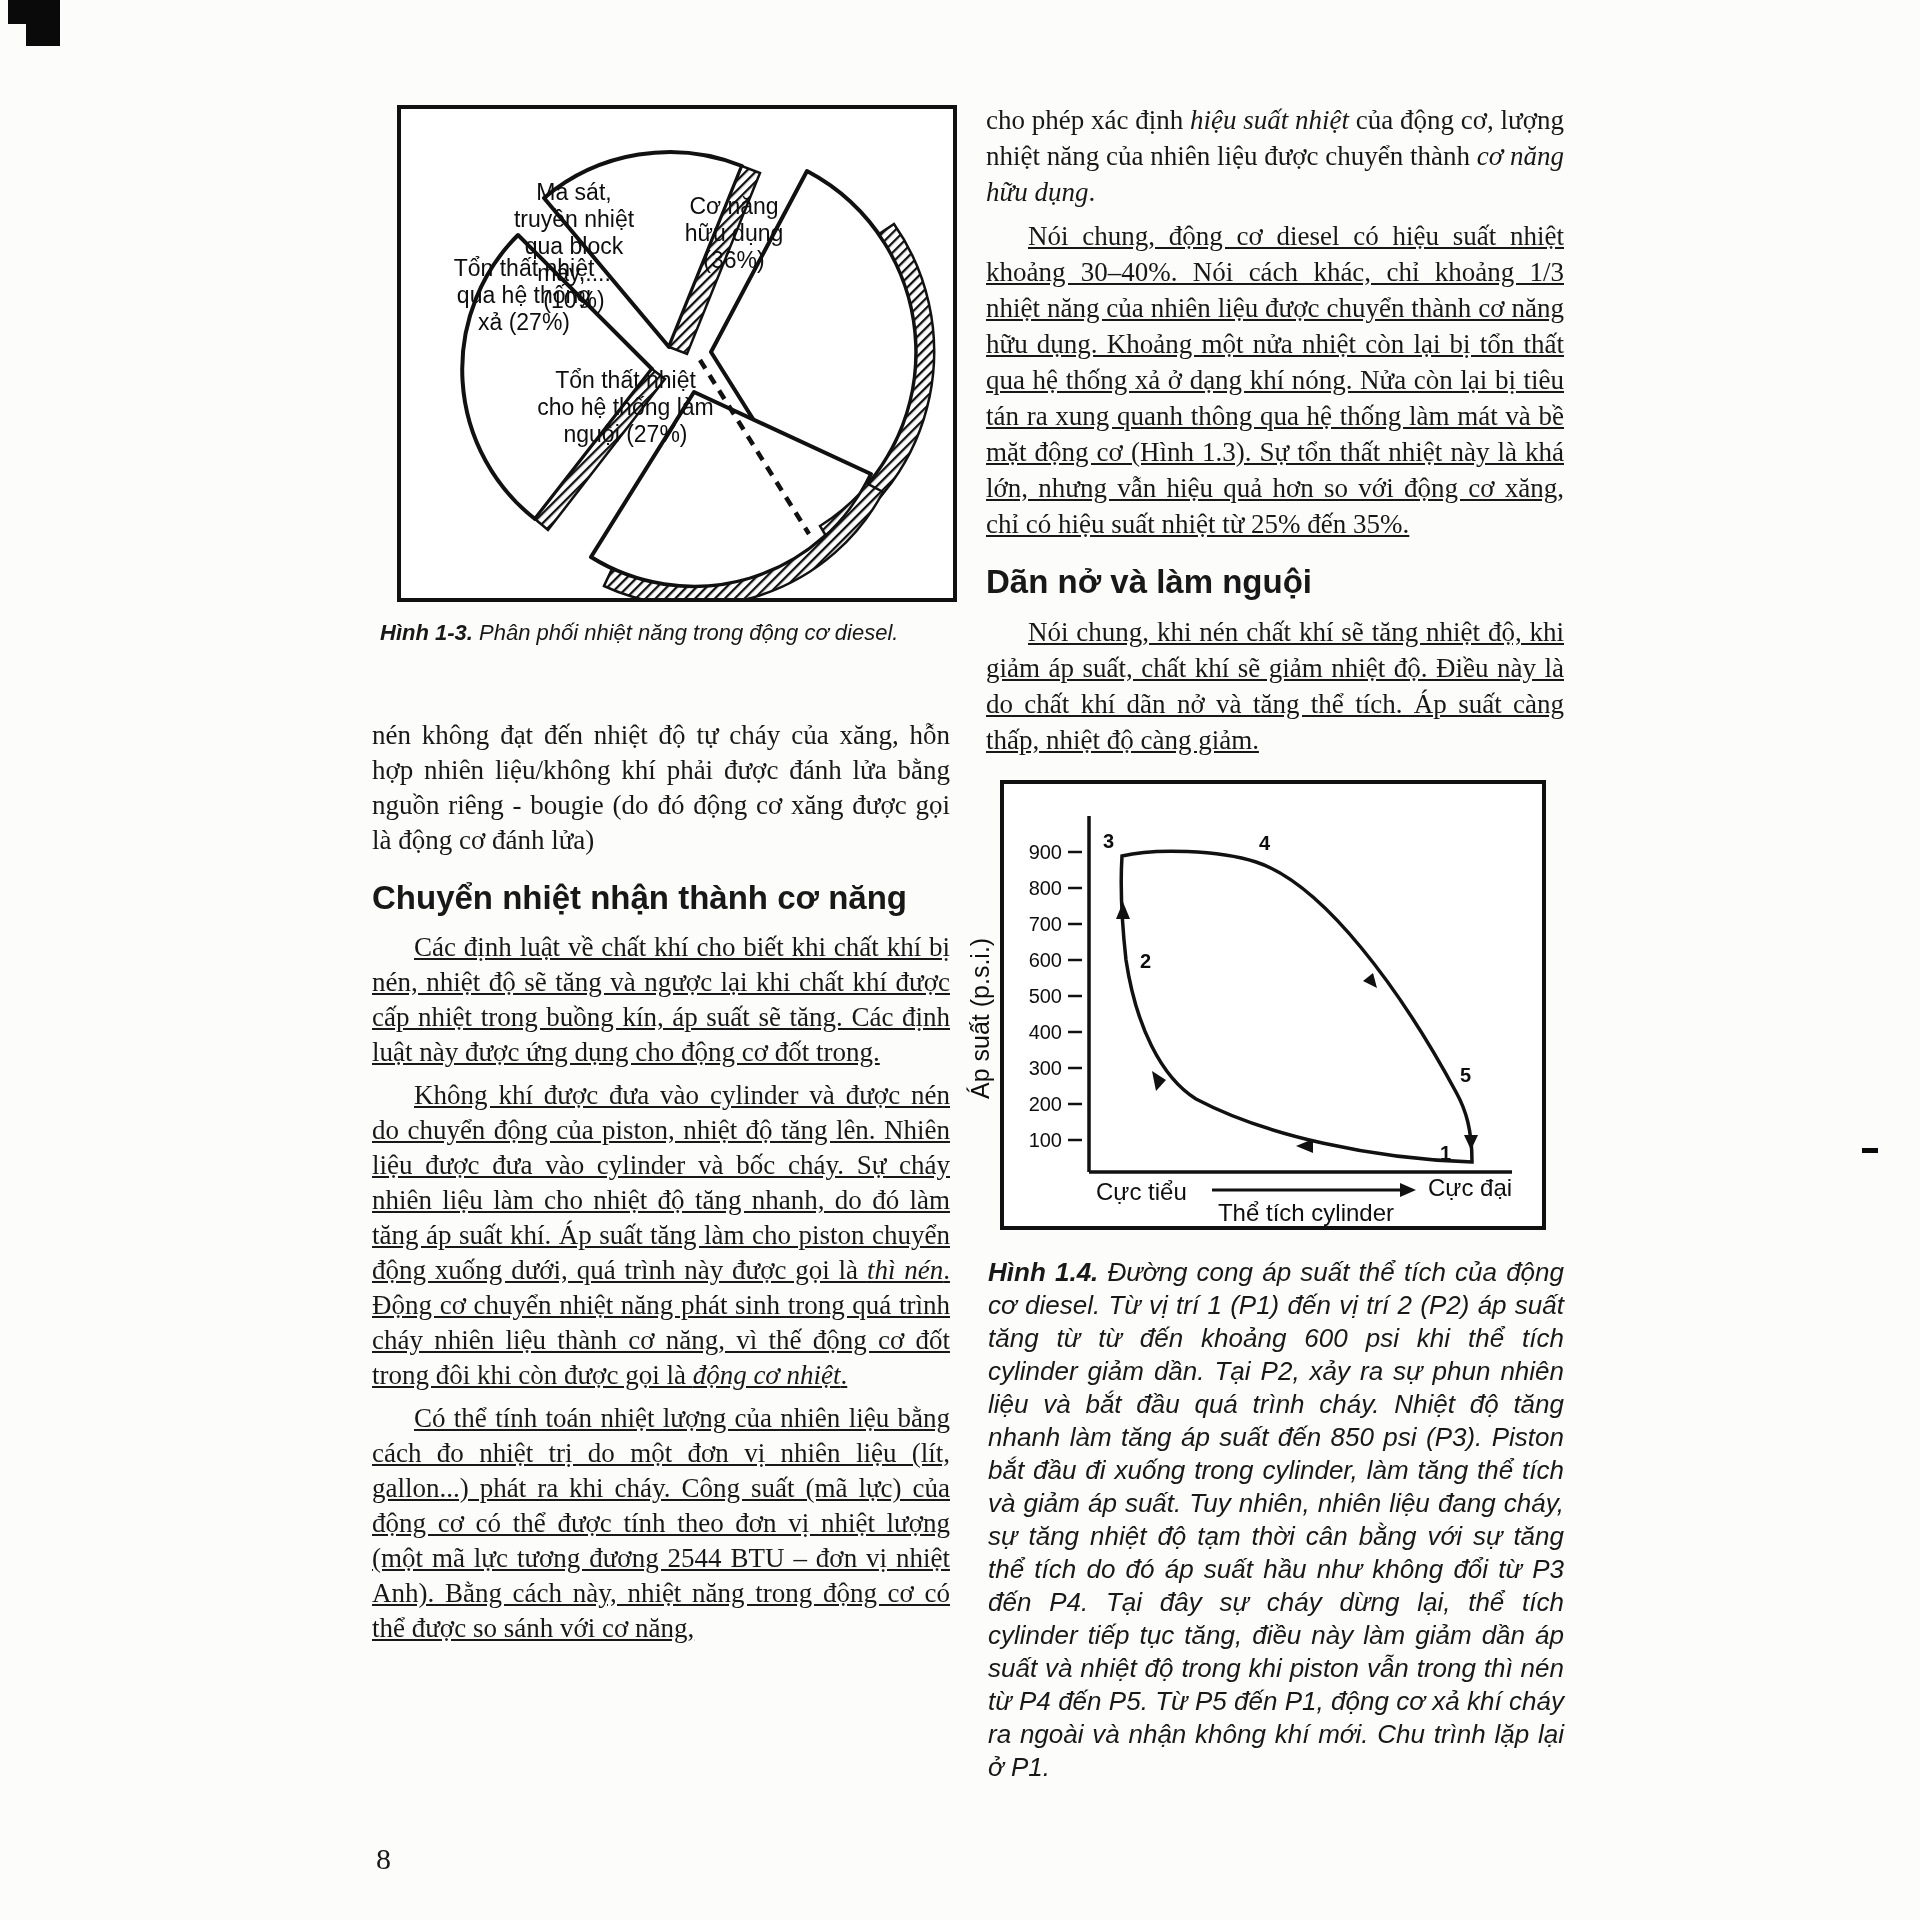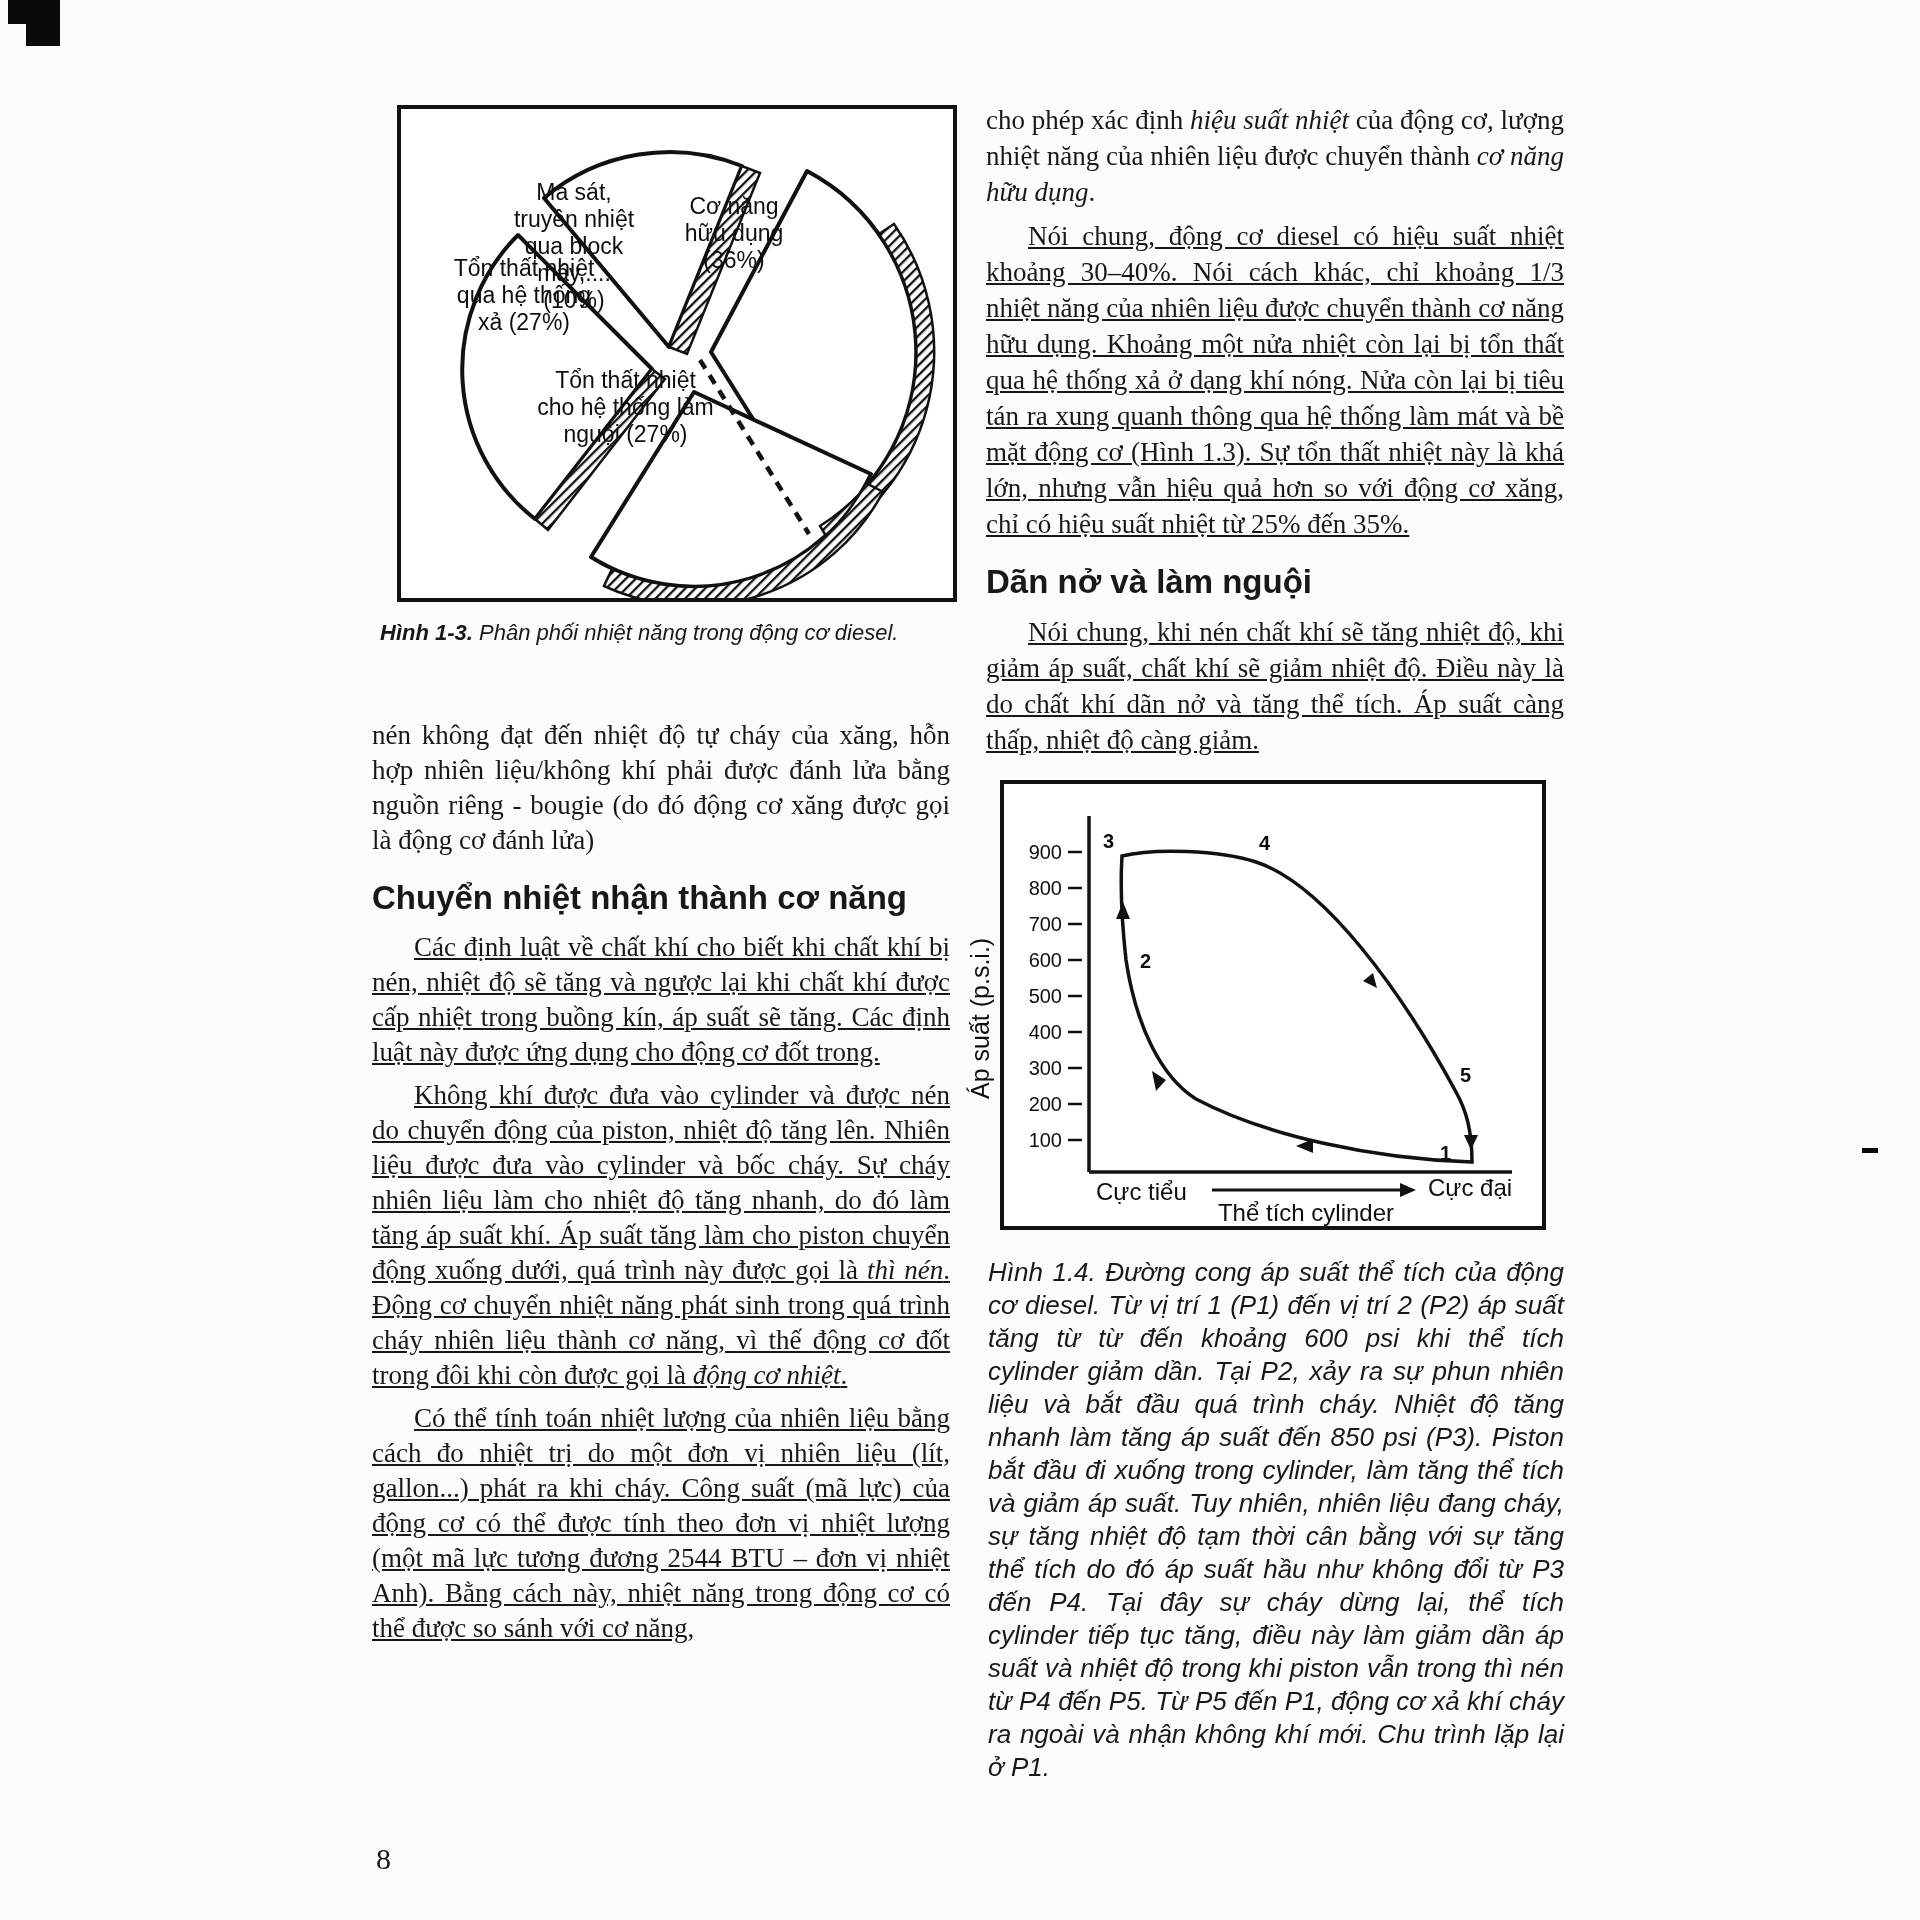--- a/index.html
+++ b/index.html
@@ -23,21 +23,21 @@
   h2.sect{font-family:"Liberation Sans","DejaVu Sans",sans-serif;font-weight:bold;font-size:33px;
           margin:20px 0 12px 0;text-align:left;line-height:40px;}
   #pagenum{position:absolute;left:376px;top:1842px;font-size:30px;}
   
   #fig14wrap{position:relative;margin:22px 0 0 14px;width:538px;height:442px;border:4px solid #111;background:#fff;}
   #yaxis-label{position:absolute;left:-42px;top:84px;height:300px;width:36px;
                writing-mode:vertical-rl;transform:rotate(180deg);text-align:center;
                font-family:"Liberation Sans","DejaVu Sans",sans-serif;font-size:25px;color:#0e0e0e;}
   #caption14{margin:26px 0 0 2px;text-align:justify;
              font-family:"Liberation Sans","DejaVu Sans",sans-serif;font-style:italic;font-size:26px;line-height:33px;}
-  #caption14 .cap-label{font-weight:normal;}
+  #caption14 .cap-label{font-weight:bold;}
   svg text{font-family:"Liberation Sans","DejaVu Sans",sans-serif;fill:#0e0e0e;}
   .tick-txt{font-size:20px;}
   .pt-txt{font-size:20px;font-weight:bold;}
   .ax-txt{font-size:24px;}
 </style>
 </head>
 <body>
 
 <div id="page">
 

